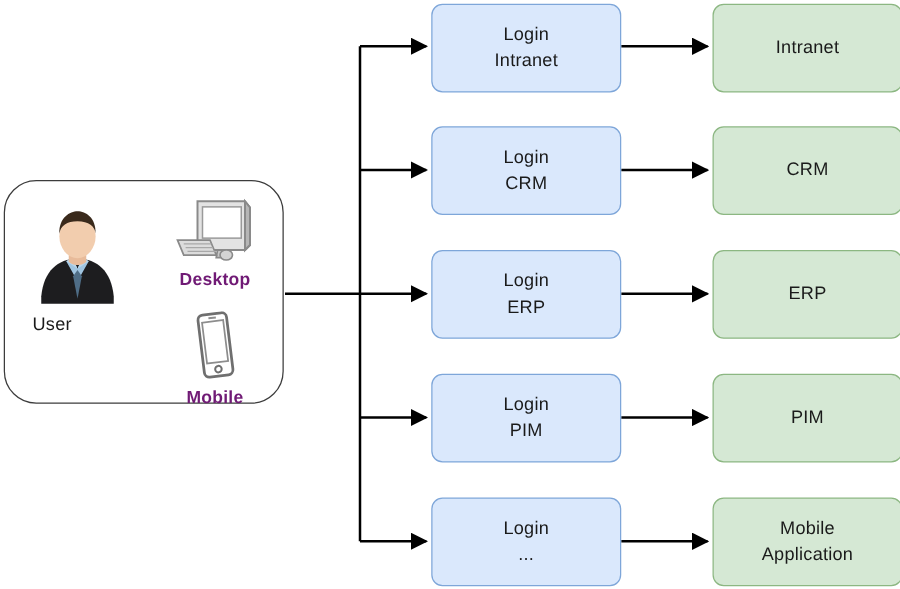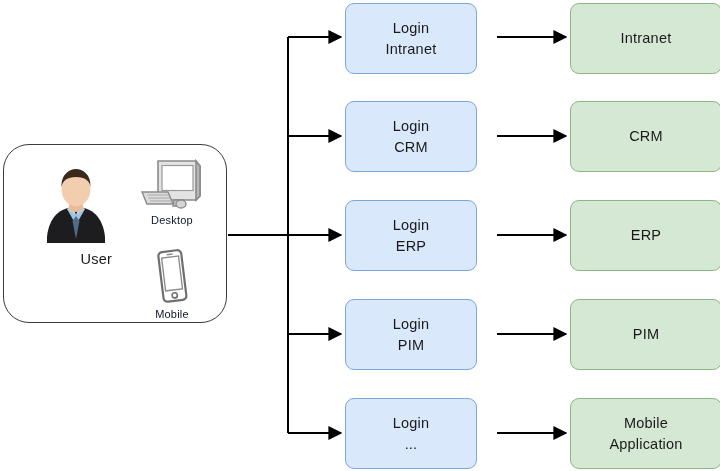--- a/index.html
+++ b/index.html
@@ -38,60 +38,61 @@
     border-radius: 26px;
     background: #ffffff;
     box-sizing: border-box;
   }
 
   .user-block {
     position: absolute;
     left: 22px;
     top: 22px;
     width: 86px;
-    text-align: right;
+    text-align: left;
   }
   .user-caption {
     font-size: 14.5px;
     color: #1a1a1a;
     margin-top: 2px;
     letter-spacing: .2px;
   }
 
   .device-block {
     position: absolute;
     text-align: center;
     width: 84px;
   }
   .device-desktop { left: 126px; top: 14px; }
   .device-mobile  { left: 126px; top: 104px; }
   .device-caption {
-    font-size: 11px;
-    color: #0f172a;
+    font-size: 14px;
+    color: #701a75;
     margin-top: -1px;
     letter-spacing: .2px;
+    font-weight: bold;
   }
 
   
   .node {
     position: absolute;
     box-sizing: border-box;
     display: flex;
     align-items: center;
     justify-content: center;
     text-align: center;
     border-radius: 9px;
     font-size: 14.5px;
     line-height: 1.42;
     color: #1a1a1a;
     letter-spacing: .2px;
   }
   .node-login {
     left: 345px;
-    width: 132px;
+    width: 152px;
     height: 71px;
     background: #dae8fc;
     border: 1.3px solid #7ea6d9;
   }
   .node-app {
     left: 570px;
     width: 152px;
     height: 71px;
     background: #d5e8d4;
     border: 1.3px solid #8cb782;

